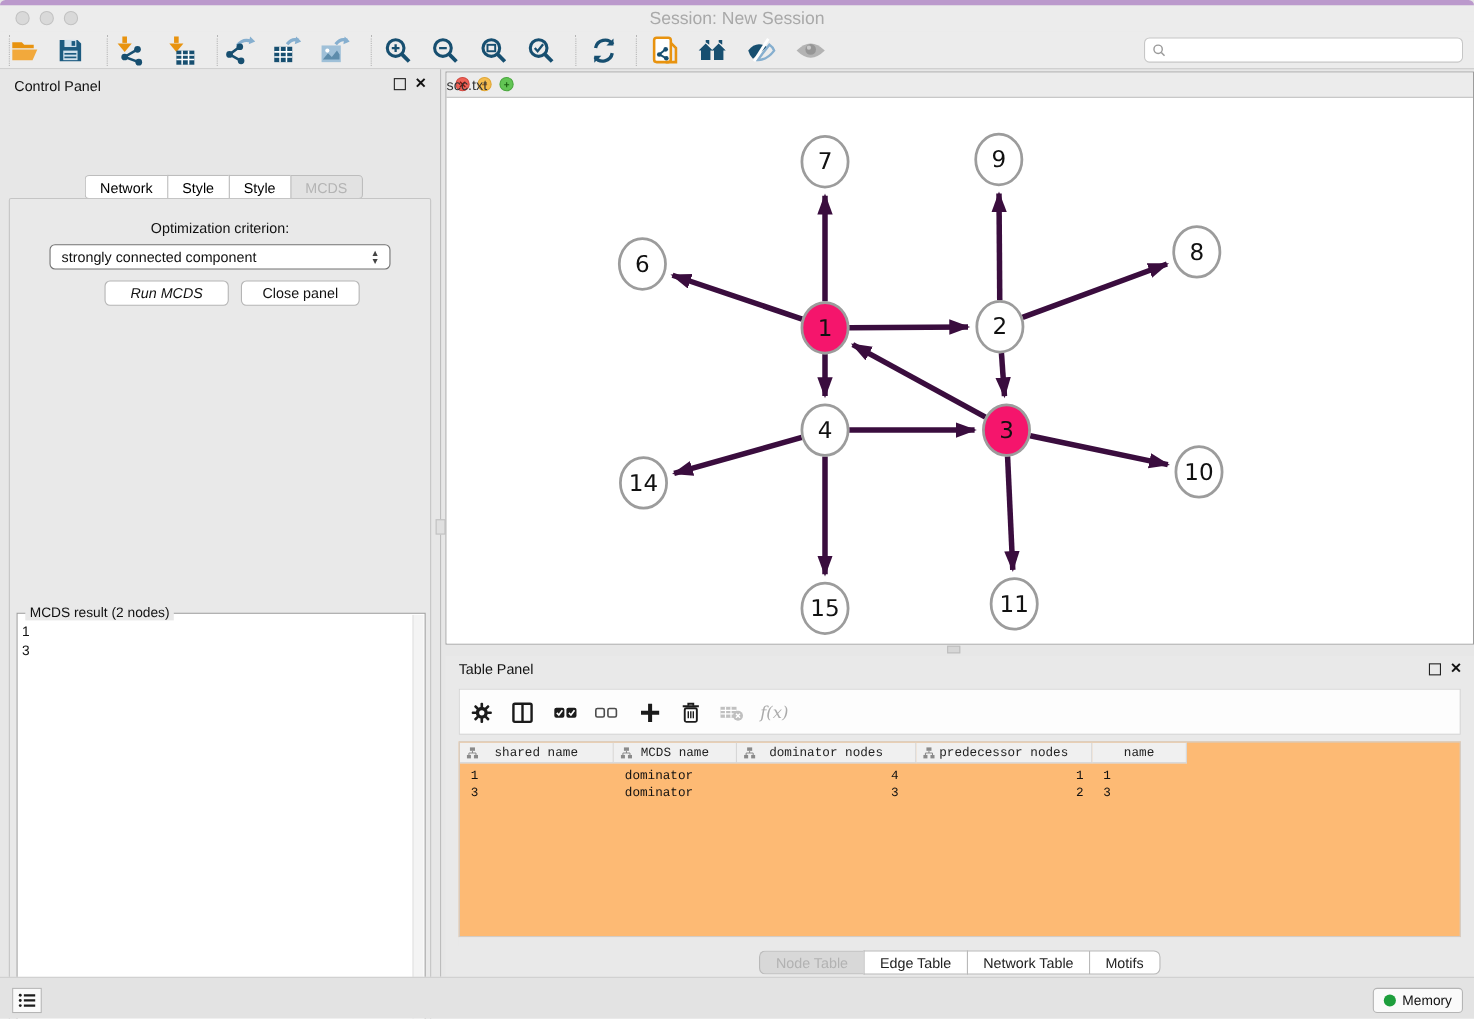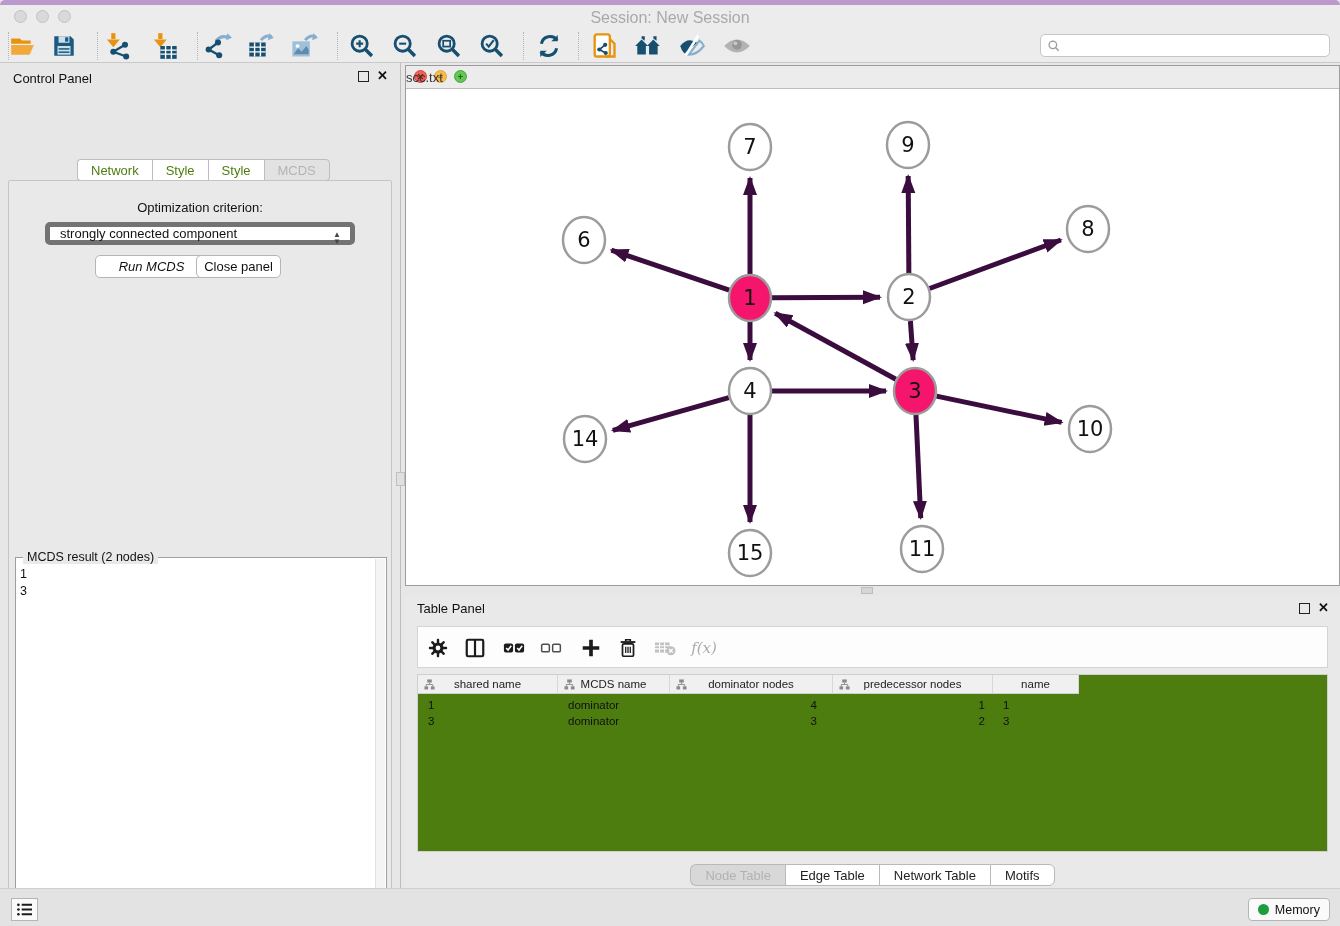--- a/index.html
+++ b/index.html
@@ -21,32 +21,32 @@
 
   
   .control-panel { position:absolute; left:0; top:63px; width:401px; height:825px; background:#e7e7e7; border-right:1px solid #bdbdbd; }
   .panel-head { position:relative; height:30px; }
   .panel-title { position:absolute; left:13px; top:8px; font-size:13px; color:#111; }
   .float-btn { position:absolute; top:8px; width:11px; height:11px; border:1.5px solid #222; display:inline-block; }
   .close-btn { position:absolute; top:5px; font-size:13px; font-weight:bold; color:#111; }
   .cp-float{ right:31px; } .cp-close{ right:12px; }
 
   .cp-tabs { position:absolute; left:77px; top:96px; display:flex; height:22px; }
-  .cp-tab { padding:2px 13px; font-size:13px; background:#fff; border:1px solid #bdbdbd; border-right:none; color:#4d7c0f; display:flex; align-items:center; }
+  .cp-tab { padding:2px 13px; font-size:13px; background:#fff; border:1px solid #bdbdbd; border-right:none; color:#000000; display:flex; align-items:center; }
   .cp-tab:first-child { border-radius:4px 0 0 4px; }
   .cp-tab:last-child { border-right:1px solid #bdbdbd; border-radius:0 4px 4px 0; }
   .cp-tab.selected { background:#e2e2e2; color:#b4b4b4; }
 
   .cp-content { position:absolute; left:8px; top:117px; width:384px; height:760px; background:#e9e9e9; border:1px solid #c5c5c5; border-radius:2px; }
   .opt-label { position:absolute; left:0; top:19px; width:100%; text-align:center; font-size:13px; color:#111; }
-  .cp-select { position:absolute; left:36px; top:41px; width:310px; height:23px; background:#fff; border:5px solid #737373; border-radius:5px; font-size:13px; display:flex; align-items:center; padding-left:10px; color:#111; }
+  .cp-select { position:absolute; left:36px; top:41px; width:310px; height:23px; background:#fff; border:1px solid #737373; border-radius:5px; font-size:13px; display:flex; align-items:center; padding-left:10px; color:#111; }
   .stepper { position:absolute; right:7px; top:3px; width:12px; height:16px; display:flex; flex-direction:column; align-items:center; justify-content:center; font-size:8px; line-height:7px; color:#444; }
   .cp-btn { position:absolute; top:74px; height:23px; background:#fff; border:1px solid #b5b5b5; border-radius:5px; font-size:13px; color:#111; text-align:center; line-height:21px; }
   .run-btn { left:86px; width:113px;font-style:italic; }
-  .closep-btn { left:187px; width:85px; }
+  .closep-btn { left:210px; width:108px; }
 
   .result-group { position:absolute; left:6px; top:376px; width:372px; height:379px; border:1px solid #9f9f9f; background:#fff; }
   .result-legend { position:absolute; left:7px; top:-8px; background:#e9e9e9; padding:0 4px; font-size:12.5px; color:#111; }
   .result-list { position:absolute; left:4px; top:8px; font-size:12.5px; color:#111; line-height:17px; white-space:pre-line; }
   .result-scroll { position:absolute; right:1px; top:1px; width:10px; height:376px; background:#f4f4f4; border-left:1px solid #e2e2e2; }
 
   
   .net-window { position:absolute; left:405px; top:65px; width:935px; height:521px; background:#fff; border:1px solid #9c9c9c; }
   .net-titlebar { position:relative; height:23px; background:#ececec; border-bottom:1px solid #bdbdbd; }
   .net-title { position:absolute; width:100%; top:4px; text-align:left; font-size:13px; color:#333; }
@@ -61,21 +61,21 @@
   .h-grip { position:absolute; left:861px; top:587px; width:12px; height:7px; background:#d6d6d6; border:1px solid #bdbdbd; }
 
   
   .table-panel { position:absolute; left:405px; top:596px; width:935px; height:292px; background:#e9e9e9; }
   .tp-title { position:absolute; left:12px; top:5px; font-size:13px; color:#111; }
   .tp-float{ right:30px; top:7px; } .tp-close{ right:11px; top:4px; }
   .tp-toolbar { position:absolute; left:12px; top:30px; width:911px; height:42px; background:#fdfdfd; border:1px solid #d4d4d4; }
   .tp-icon { position:absolute; top:8px; width:28px; height:26px; display:flex; align-items:center; justify-content:center; }
   .fx-label { font-family:"DejaVu Serif", serif; font-style:italic; font-size:15px; color:#aaa; }
 
-  .tp-table { position:absolute; left:12px; top:78px; width:911px; height:178px; background:#4d7c0f; border:1px solid #cfcfcf; overflow:hidden; }
+  .tp-table { position:absolute; left:12px; top:78px; width:911px; height:178px; background:#fdba74; border:1px solid #cfcfcf; overflow:hidden;font-family:Liberation Mono, monospace; }
   .th-row { position:absolute; left:0; top:0; height:19px; display:flex; }
   .th-cell { height:19px; background:#f0f0f0; border-right:1px solid #d7d7d7; border-bottom:1px solid #cfcfcf; display:flex; align-items:center; justify-content:center; gap:5px; font-size:11.5px; color:#222; position:relative; }
   .th-cell .hicon { position:absolute; left:6px; }
   .tr-row { position:absolute; left:0; display:flex; height:16px; font-size:11.5px; color:#111; }
   .td { height:16px; display:flex; align-items:center; }
   .td.left { justify-content:flex-start; padding-left:10px; }
   .td.right { justify-content:flex-end; padding-right:16px; }
   .td.rightsm { justify-content:flex-end; padding-right:8px; }
 
   .tp-scrollstrip { position:absolute; left:12px; top:256px; width:911px; height:8px; background:#e9e9e9; }

